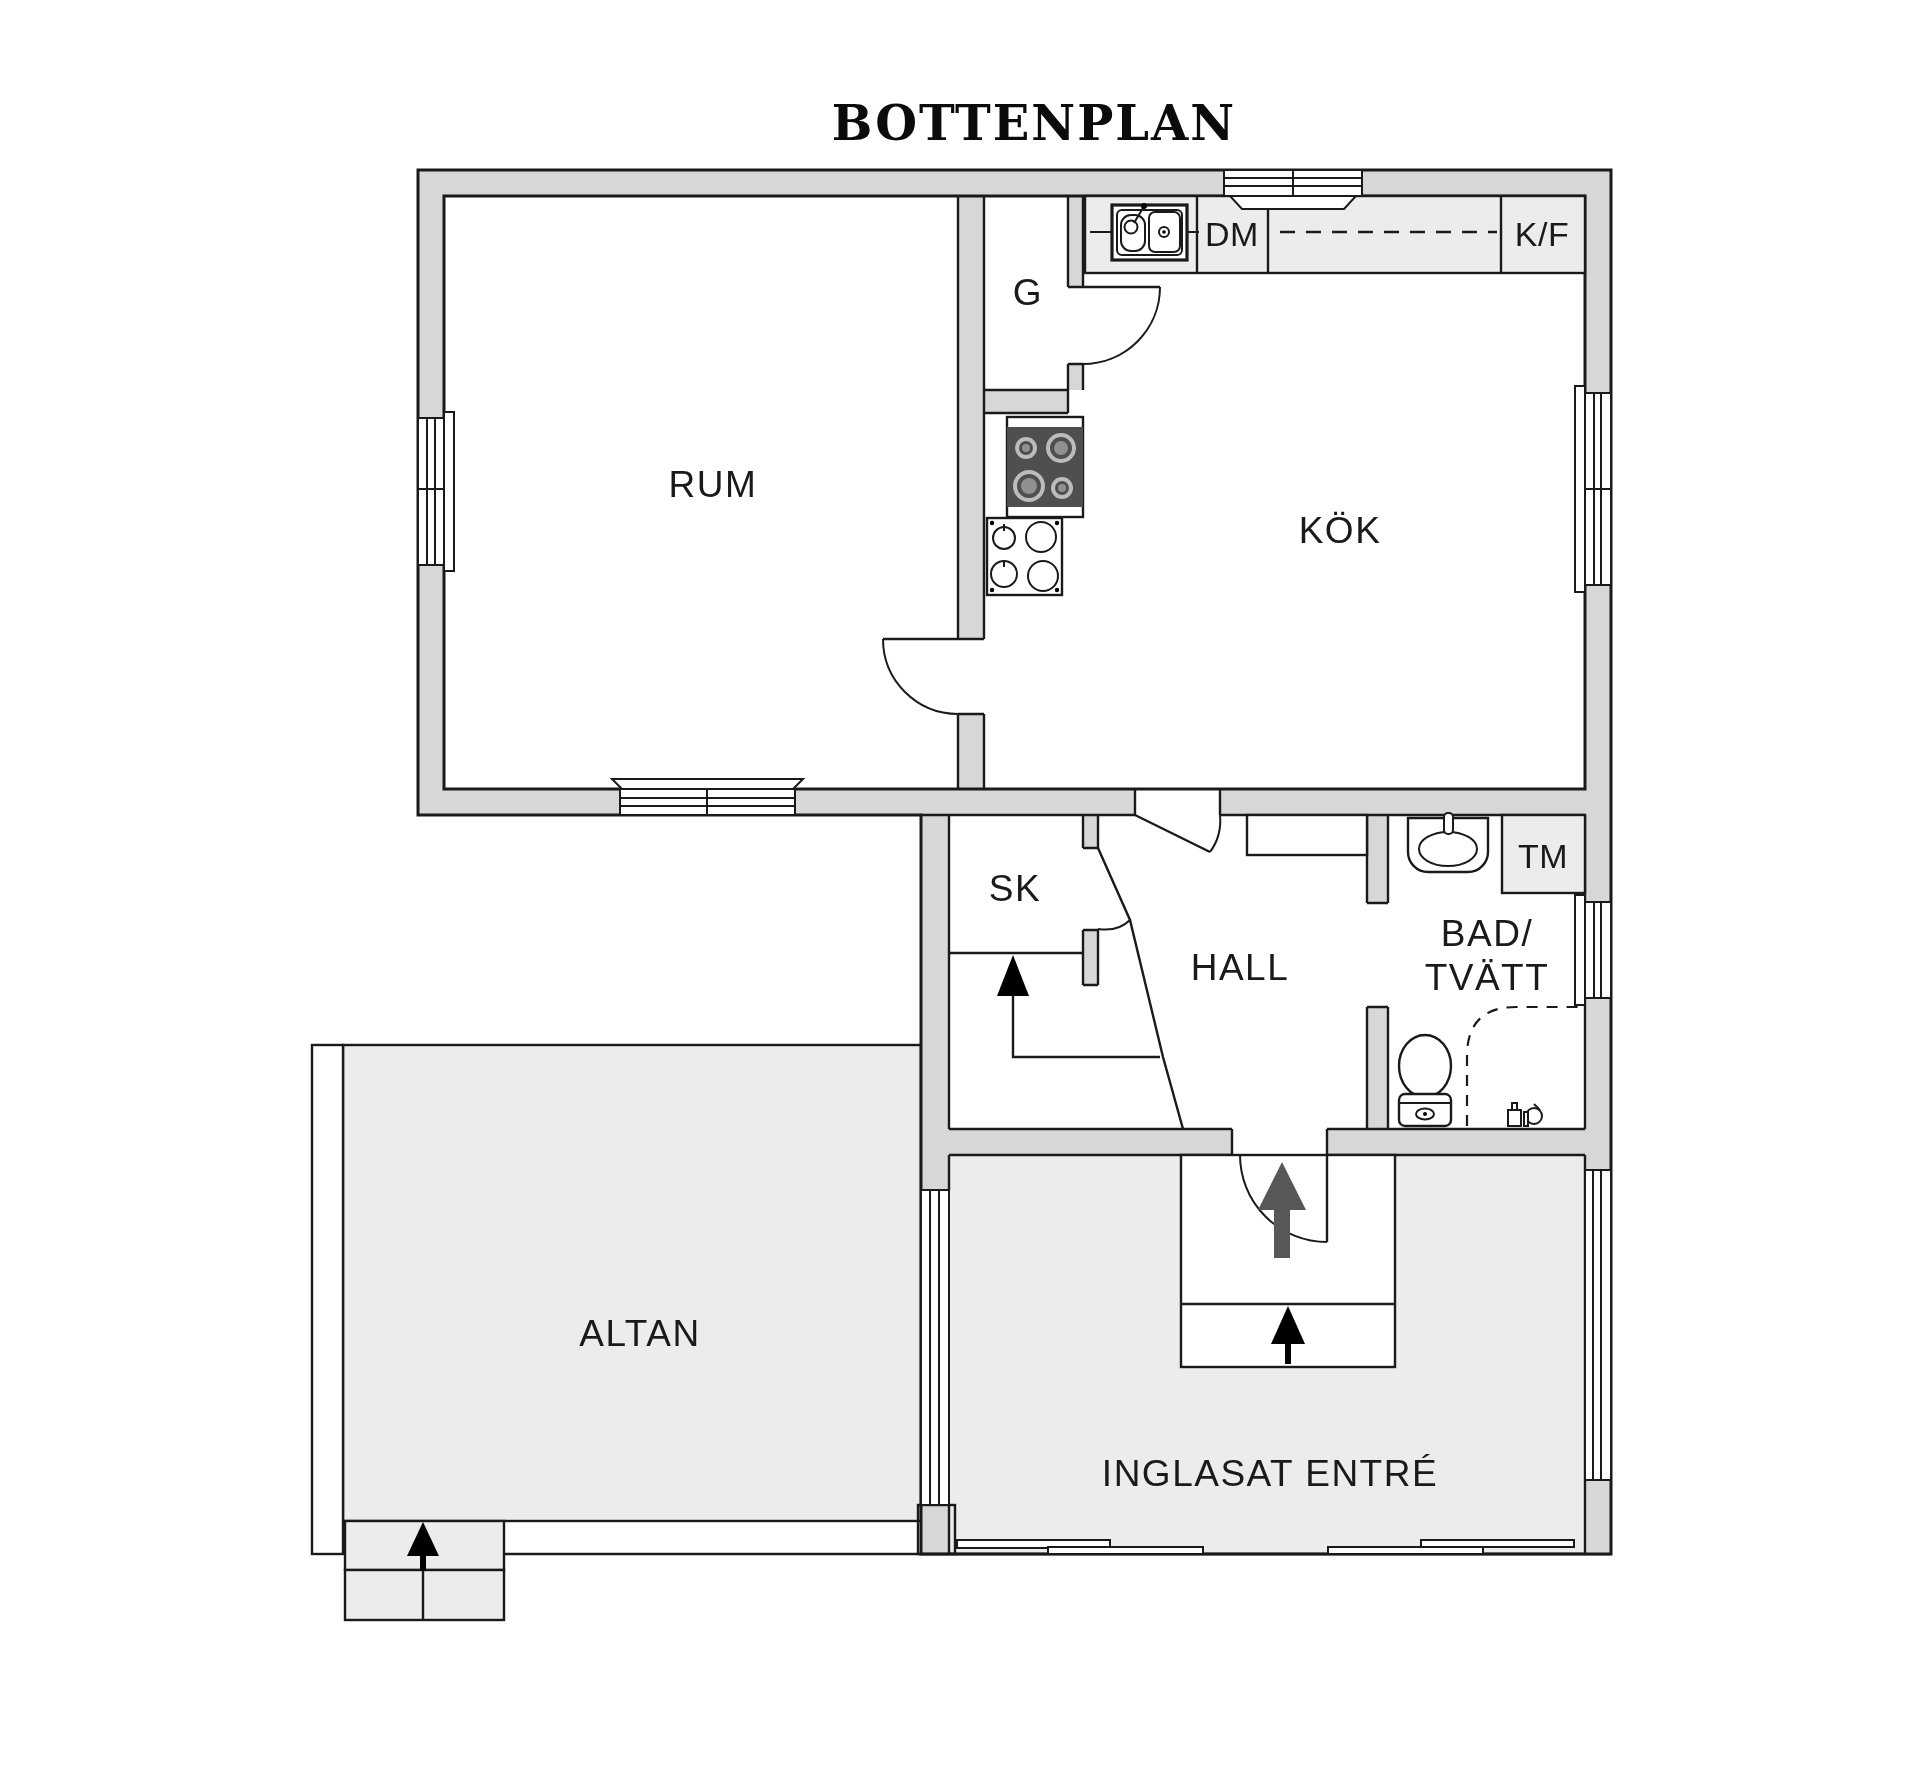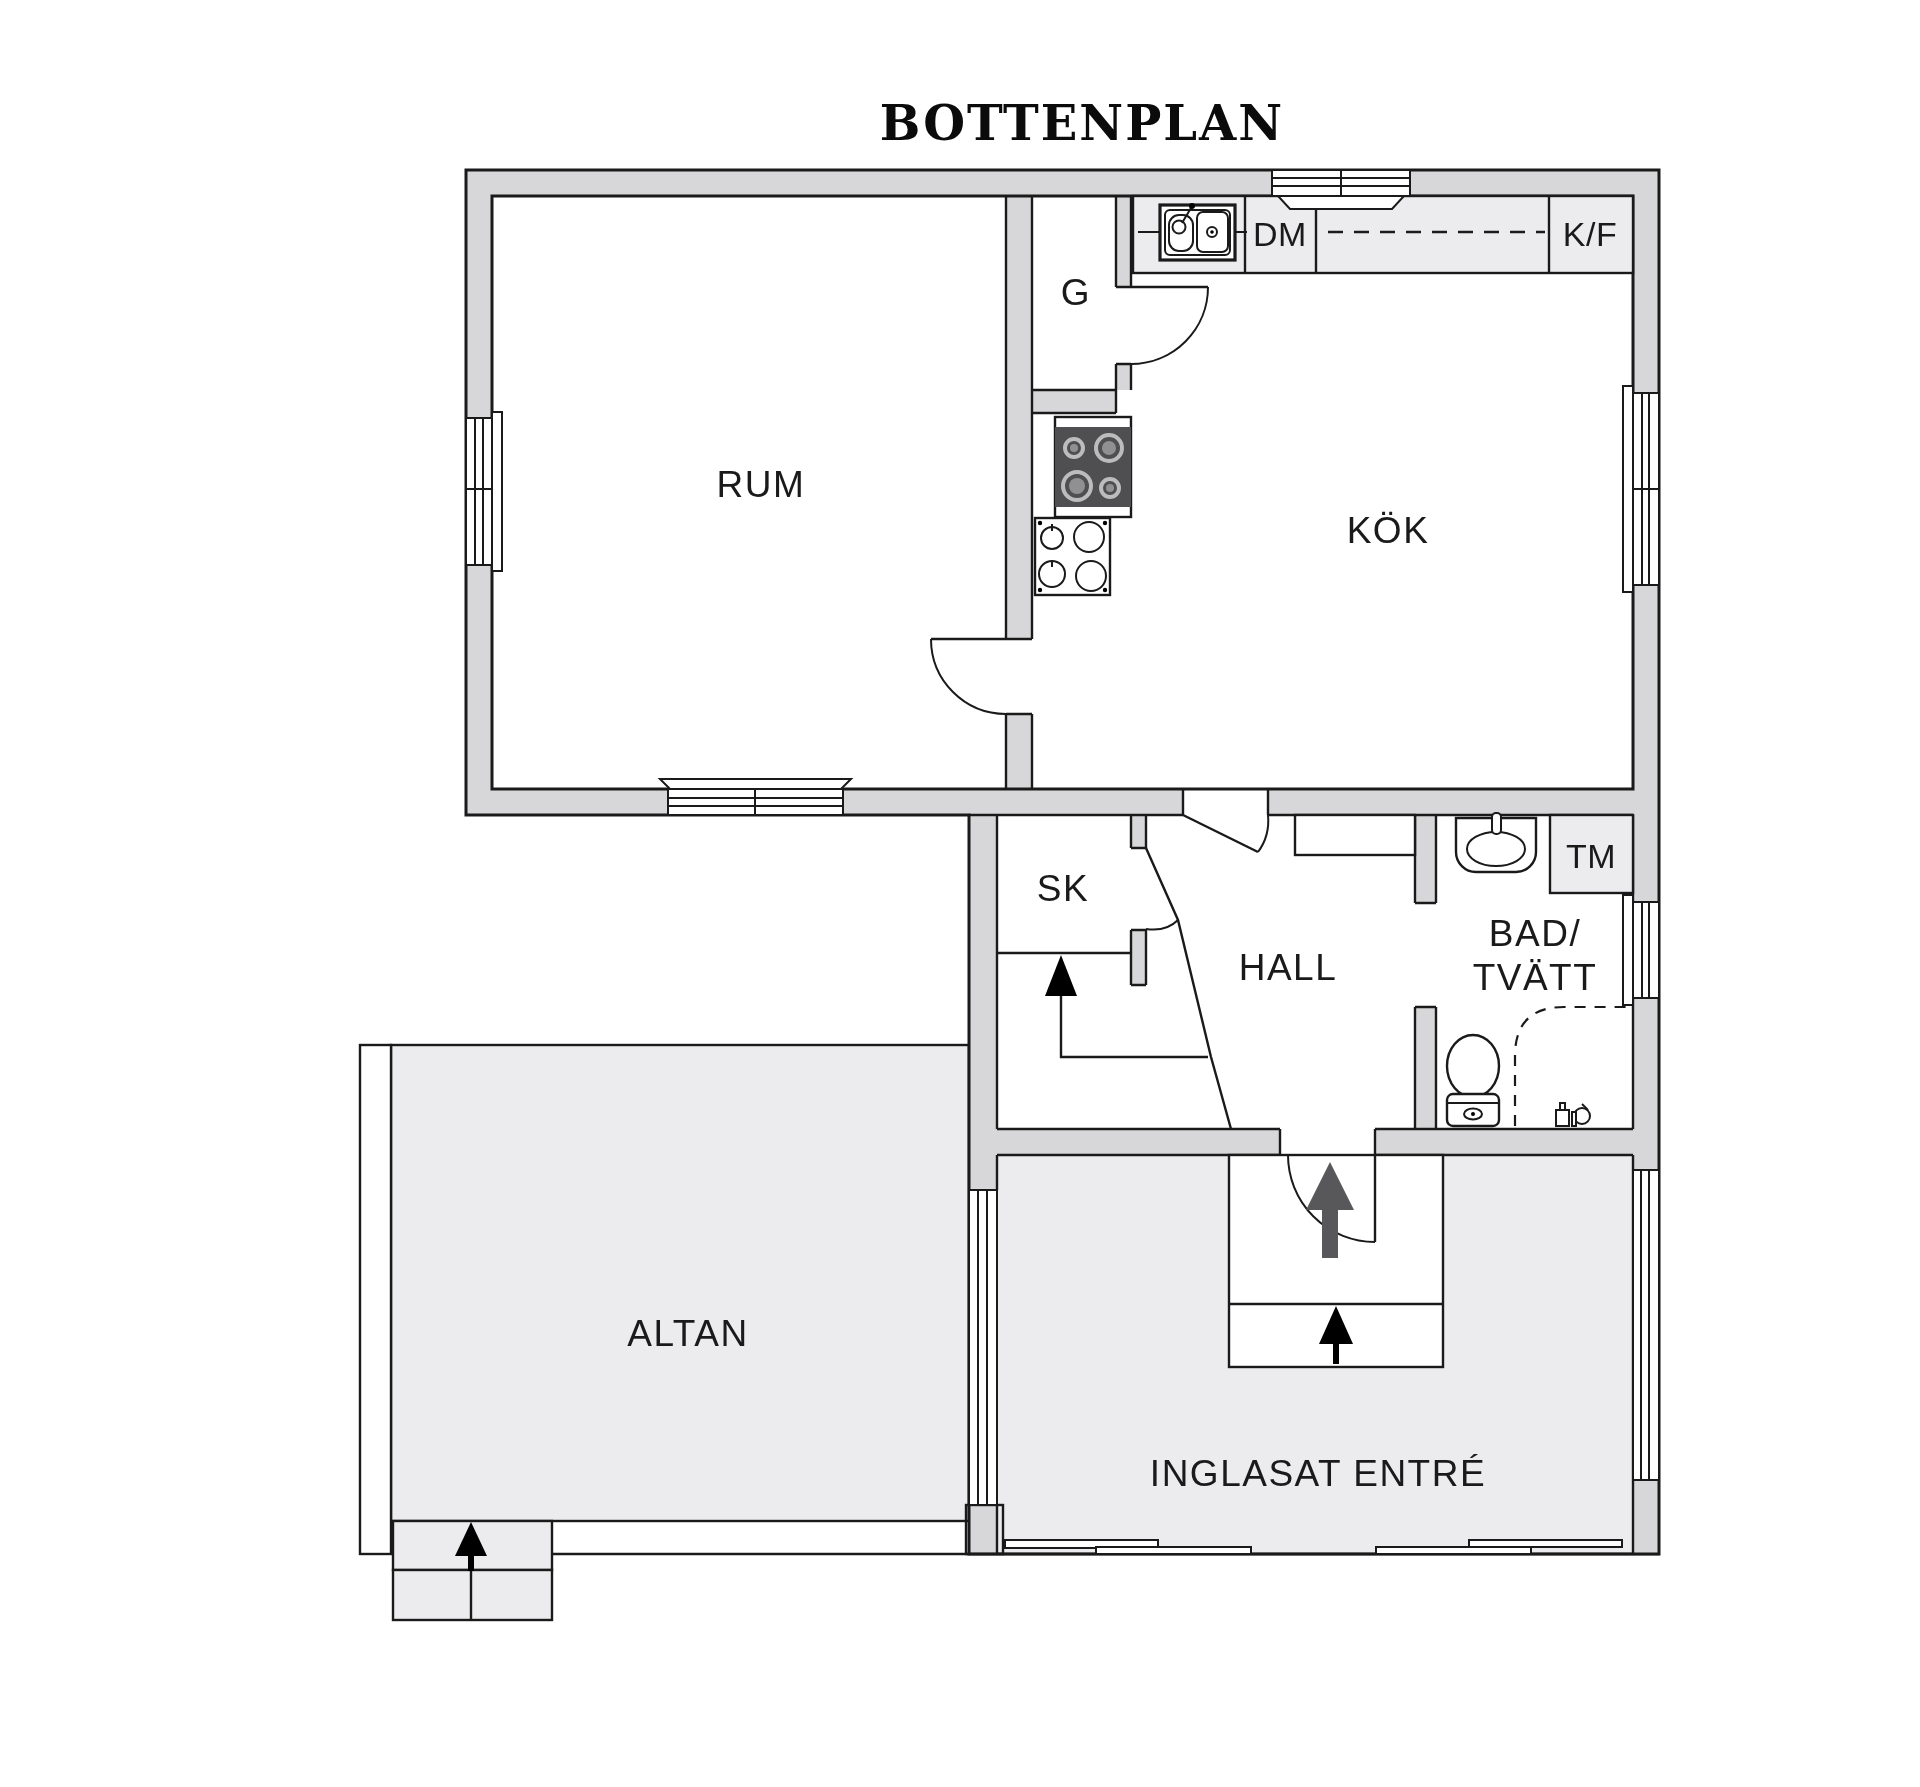--- a/index.html
+++ b/index.html
@@ -1,17 +1,17 @@
 <!DOCTYPE html>
 <html style="--background: #ffffff; --wall: #d7d7d9; --floor: #ececee; --line: #1a1a1a; --stove: #4f4f51; --entry_arrow: #58585a;"><head>
 <meta charset="utf-8">
 <style>
   html,body{margin:0;padding:0;background:#fff;}
   body{width:1920px;height:1787px;font-family:"Liberation Sans",sans-serif;}
-  #stage{position:relative;width:1676px;height:1787px;background:var(--background,#fff);margin-left:48px;}
+  #stage{position:relative;width:1676px;height:1787px;background:var(--background,#fff);}
   svg{display:block;}
   .wallfill{fill:var(--wall);stroke:none;}
   .ln{stroke:var(--line);stroke-width:3;fill:none;stroke-linecap:butt;}
   .ln2{stroke:var(--line);stroke-width:2.4;fill:none;}
   .thin{stroke:var(--line);stroke-width:2;fill:none;}
   .white{fill:#fff;}
   .floor{fill:var(--floor);}
   .dash{stroke:var(--line);stroke-width:2.4;fill:none;stroke-dasharray:15 11;}
   .dash2{stroke:var(--line);stroke-width:2.2;fill:none;stroke-dasharray:11 9;}
   .lbl{font-family:"Liberation Sans",sans-serif;font-size:37px;letter-spacing:1.5px;fill:var(--line);font-weight:500;text-anchor:middle;}

